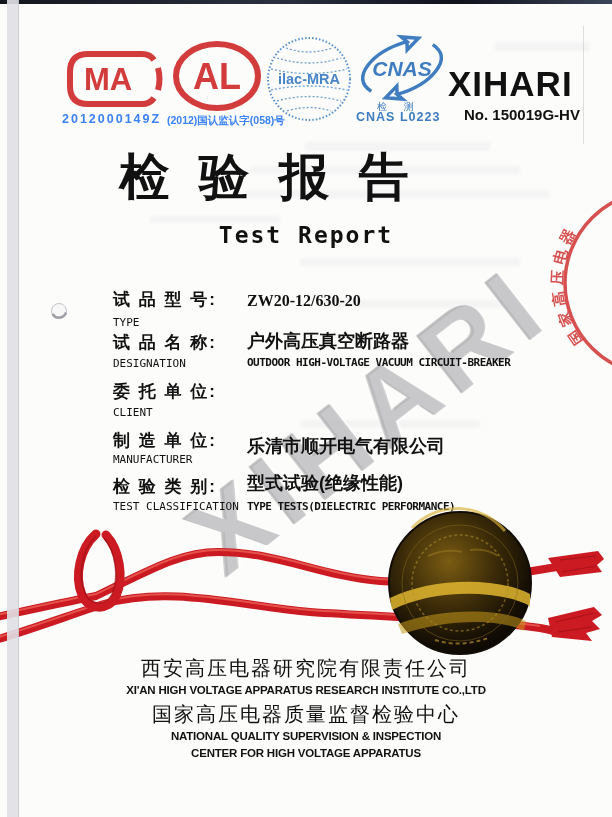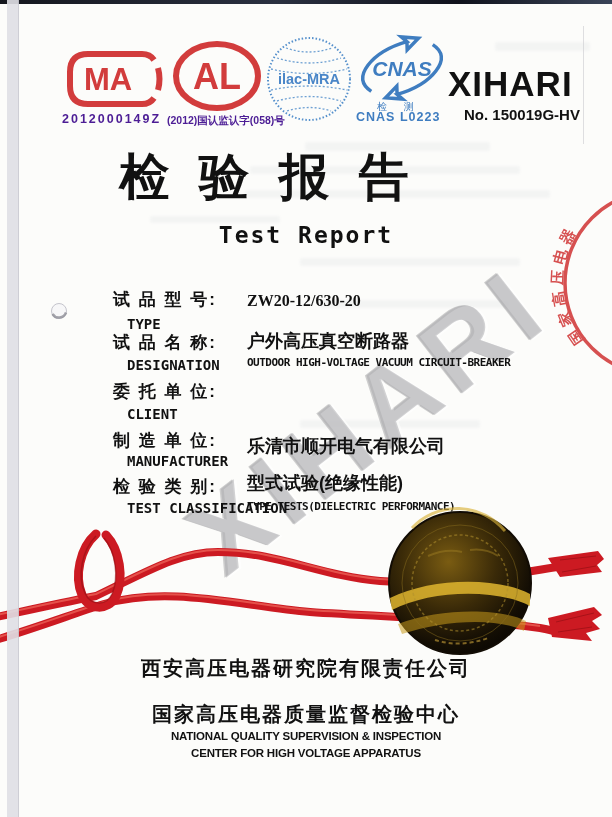--- a/index.html
+++ b/index.html
@@ -12,42 +12,42 @@
   .left-edge{left:7px;top:0;width:11px;height:817px;background:#e0e0e6;border-right:1px solid #cacad2;opacity:.9;}
   .right-line{left:583px;top:26px;width:1px;height:118px;background:#c9c9cf;opacity:.6;}
   
   .ghost{background:#8a96a6;opacity:.07;filter:blur(1px);border-radius:2px;}
   
   .watermark{left:118px;top:360px;width:500px;text-align:center;
     font-size:106px;font-weight:700;letter-spacing:10px;color:rgba(168,168,172,.52);
     transform:rotate(-38deg);transform-origin:50% 50%;white-space:nowrap;
     text-shadow:2px 2px 0 rgba(255,255,255,.6), -1px -1px 0 rgba(120,120,124,.35);}
   
-  .red{color:#4c1d95;}
+  .red{color:#3b82f6;}
   .blue{color:#3f7dc0;}
   .mark-num{font-weight:700;}
   .cma-num{left:62px;top:112px;font-size:12.5px;letter-spacing:2px;}
   .cal-num{left:167px;top:114px;font-size:10.5px;}
   .cnas-tag{left:377px;top:100px;font-size:10px;letter-spacing:7px;font-weight:400;}
   .cnas-num{left:356px;top:110px;font-size:12.5px;letter-spacing:1px;font-weight:700;}
   .brand{left:448px;top:64px;width:160px;font-size:35px;font-weight:900;letter-spacing:1px;}
   .report-no{left:464px;top:106px;font-size:15px;font-weight:600;}
   
   .title-zh{left:0;top:144px;width:536px;text-align:center;font-size:50px;font-weight:900;letter-spacing:8px;}
   .title-en{left:0;top:222px;width:612px;text-align:center;font-size:23px;font-weight:700;
             font-family:"DejaVu Sans Mono",monospace;letter-spacing:2px;}
   
   .flabel{left:113px;font-size:17px;font-weight:700;letter-spacing:2px;}
-  .fsub{left:127px;font-size:14px;font-weight:700;font-family:"DejaVu Sans Mono",monospace;}
+  .fsub{left:113px;font-size:11px;font-weight:400;font-family:"DejaVu Sans Mono",monospace;}
   .fval{left:247px;font-size:18px;font-weight:700;}
   .fval-mono{left:247px;font-size:16px;font-weight:700;font-family:Liberation Serif, serif;}
   .fval-en{left:247px;font-size:11px;font-weight:700;font-family:"DejaVu Sans Mono",monospace;letter-spacing:-0.5px;}
   
   .fc{left:0;width:612px;text-align:center;}
-  .f-zh{font-size:20px;font-weight:700;letter-spacing:2px;}
+  .f-zh{font-size:20px;font-weight:400;letter-spacing:2px;}
   .f-en{font-size:11.5px;font-weight:700;letter-spacing:-0.2px;}
 </style>
 </head>
 <body>
 
 <div class="page">
 
   <div class="abs ghost z1" style="left:495px;top:42px;width:95px;height:9px"></div>
   <div class="abs ghost z1" style="left:305px;top:142px;width:185px;height:9px"></div>
   <div class="abs ghost z1" style="left:250px;top:166px;width:270px;height:8px"></div>
@@ -117,20 +117,21 @@
   <div class="abs flabel z2" style="top:429px">制 造 单 位:</div>
   <div class="abs fval z2" style="top:434px">乐清市顺开电气有限公司</div>
   <div class="abs fsub z2" style="top:453px">MANUFACTURER</div>
 
   <div class="abs flabel z2" style="top:475px">检 验 类 别:</div>
   <div class="abs fval z2" style="top:471px">型式试验(绝缘性能)</div>
   <div class="abs fsub z2" style="top:500px">TEST CLASSIFICATION</div>
   <div class="abs fval-en z2" style="top:500px">TYPE TESTS(DIELECTRIC PERFORMANCE)</div>
 
   <div class="abs fc f-zh z2" style="top:655px">西安高压电器研究院有限责任公司</div>
+  <div class="abs fc f-en z2" style="top:684px">XI'AN HIGH VOLTAGE APPARATUS RESEARCH INSTITUTE CO.,LTD</div>
   <div class="abs fc f-zh z2" style="top:701px">国家高压电器质量监督检验中心</div>
   <div class="abs fc f-en z2" style="top:730px">NATIONAL QUALITY SUPERVISION &amp; INSPECTION</div>
   <div class="abs fc f-en z2" style="top:747px">CENTER FOR HIGH VOLTAGE APPARATUS</div>
 
   <svg class="abs z3" style="left:0;top:0;pointer-events:none" width="612" height="817" viewBox="0 0 612 817">
     <defs>
       <radialGradient id="sealG" cx="42%" cy="35%" r="75%">
         <stop offset="0%" stop-color="#7a5c12"></stop>
         <stop offset="45%" stop-color="#3a2a08"></stop>
         <stop offset="78%" stop-color="#140e04"></stop>

